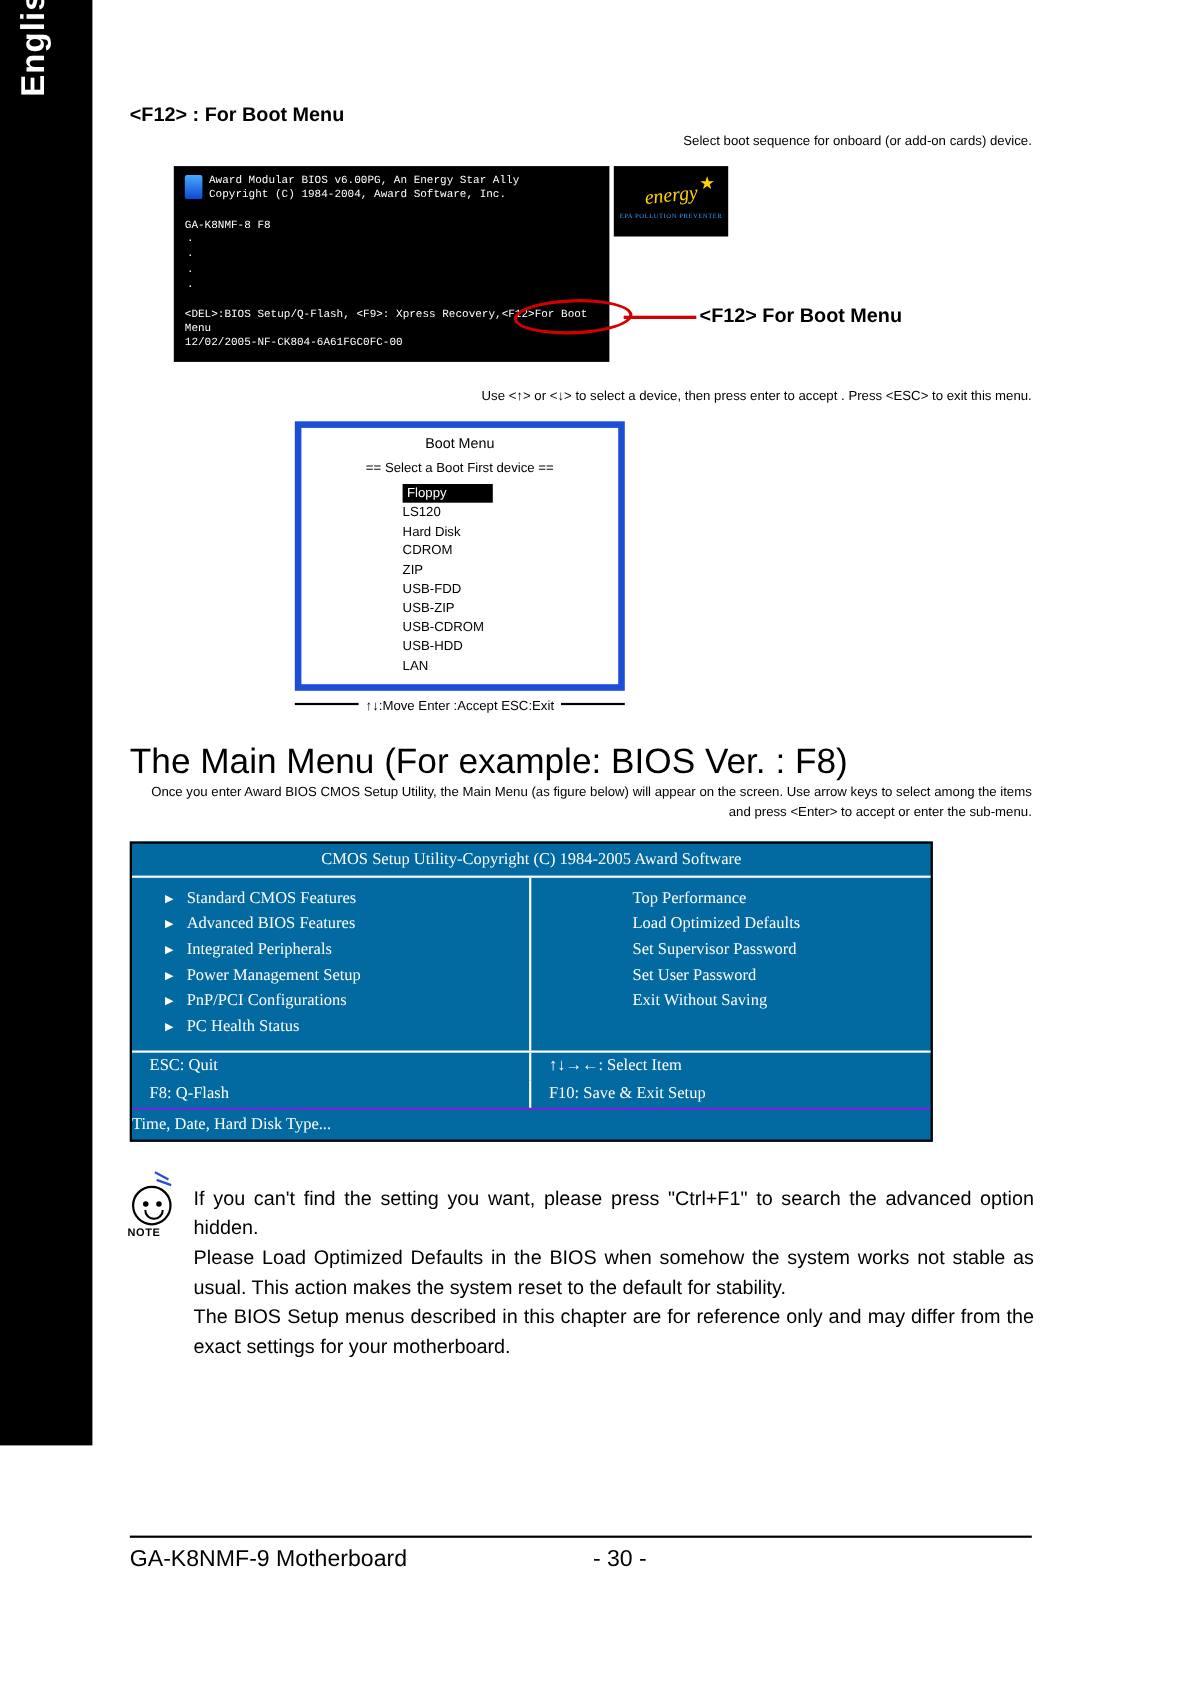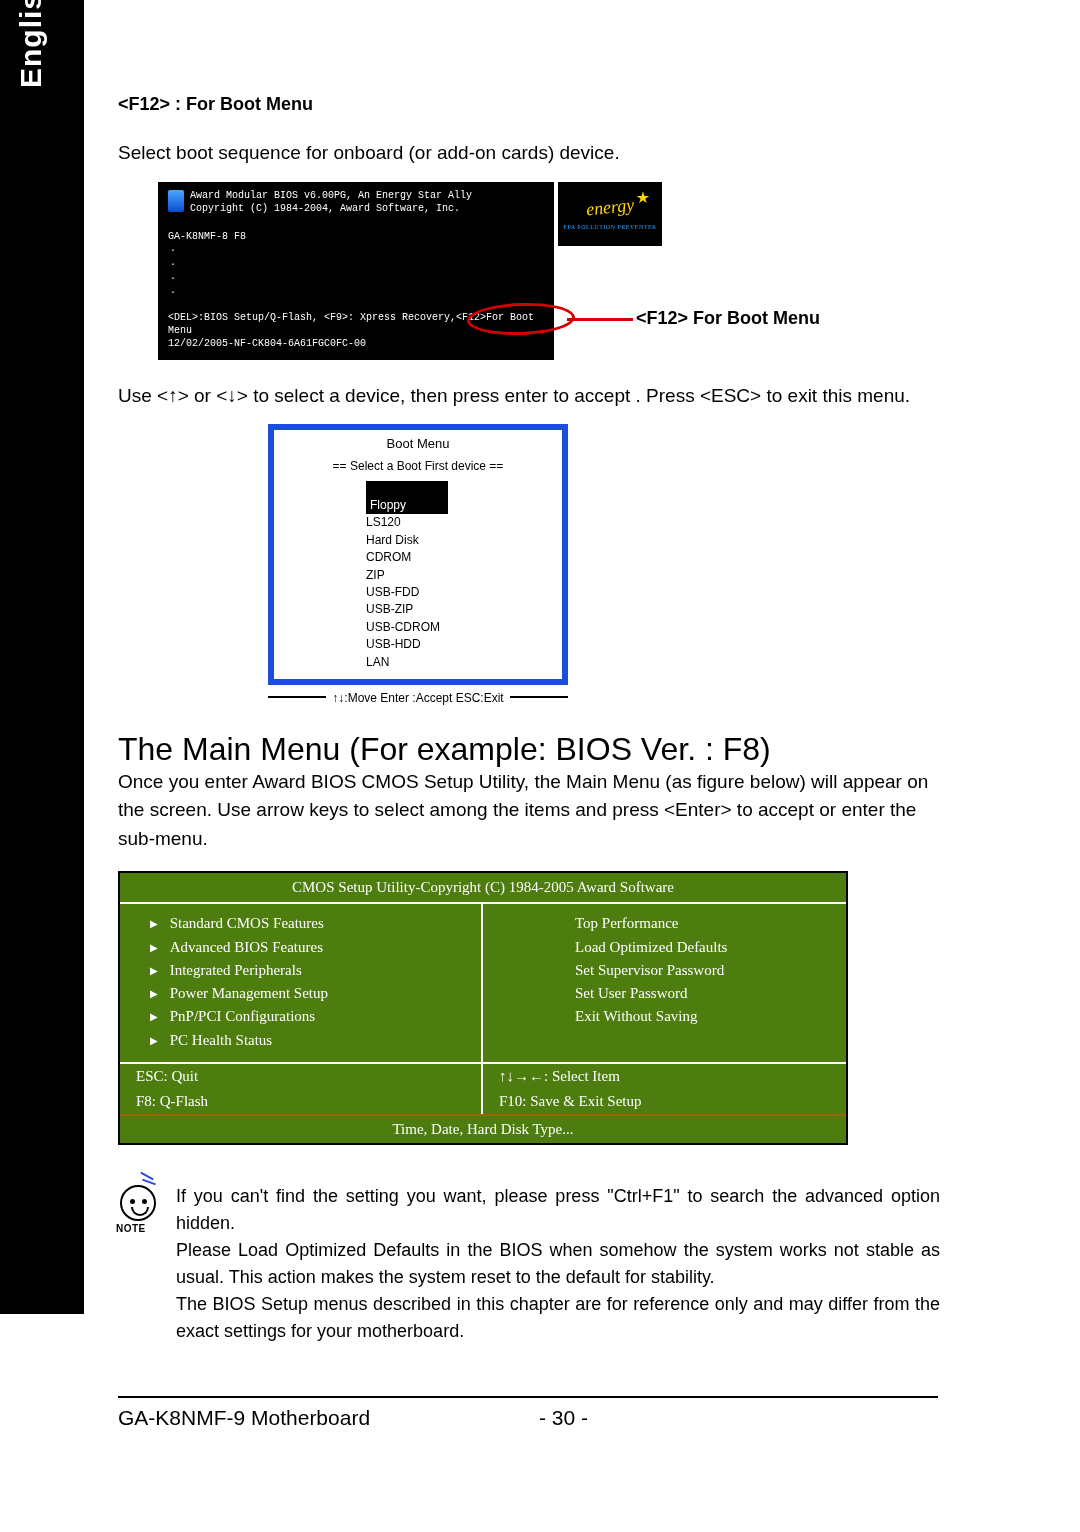--- a/index.html
+++ b/index.html
@@ -2,22 +2,22 @@
 <html><head>
 <meta charset="utf-8">
 <style>
   * { margin: 0; padding: 0; box-sizing: border-box; }
   html, body { width: 1080px; height: 1532px; background: #fff; font-family: Arial, Helvetica, sans-serif; color: #000; }
   .page { position: relative; width: 1080px; height: 1532px; }
   .left-bar { position: absolute; left: 0; top: 0; width: 84px; height: 1314px; background: #000; }
   .language-tab { position: absolute; left: 14px; top: 88px; color: #fff; font-size: 30px; font-weight: bold; transform: rotate(-90deg); transform-origin: left top; white-space: nowrap; letter-spacing: 1px; }
   .content { position: absolute; left: 118px; top: 94px; width: 820px; }
 
-  .heading-small { font-size: 18px; font-weight: bold; margin-bottom: 24px; }
-  .body-text { font-size: 19px; line-height: 1.5; }
+  .heading-small { font-size: 18px; font-weight: bold; margin-bottom: 4px; }
+  .body-text { font-size: 12px; line-height: 1.5; text-align: right; }
 
   .bios-block-wrap { position: relative; margin-top: 14px; margin-left: 40px; width: 760px; height: 190px; }
   .bios-block { position: absolute; left: 0; top: 0; width: 396px; height: 178px; background: #000; color: #fff; font-family: "Courier New", monospace; font-size: 10px; padding: 8px 10px; line-height: 1.3; }
   .bios-logo { position: absolute; left: 10px; top: 8px; width: 16px; height: 22px; background: linear-gradient(#4aa8ff,#0a4bd0); border-radius: 2px; }
   .bios-header { position: absolute; left: 32px; top: 7px; }
   .bios-mid { position: absolute; left: 10px; top: 48px; }
   .bios-dots { position: absolute; left: 12px; top: 60px; line-height: 14px; }
   .bios-foot { position: absolute; left: 10px; bottom: 10px; right: 10px; }
   .bios-f12 { color: #fff; }
   .energy-logo { position: absolute; left: 400px; top: 0; width: 104px; height: 64px; background: #000; display: flex; flex-direction: column; align-items: center; justify-content: center; font-family: cursive; }
@@ -28,39 +28,39 @@
   .red-line { position: absolute; left: 409px; top: 136px; width: 66px; height: 0; border-top: 3px solid #d20000; }
   .callout-text { position: absolute; left: 478px; top: 126px; font-size: 18px; font-weight: bold; white-space: nowrap; }
 
   .instr-after-bios { margin-top: 10px; }
 
   .boot-menu-wrap { margin: 14px 0 0 150px; width: 300px; }
   .boot-menu { border: 6px solid #1d4ed8; }
   .boot-title { text-align: center; font-size: 13px; padding: 6px 0; }
   .boot-subtitle { text-align: center; font-size: 12px; padding: 2px 0 8px 0; }
   .boot-list { padding: 0 0 8px 92px; font-size: 12px; line-height: 1.45; }
-  .boot-list .sel { display: inline-block; background: #000; color: #fff; padding: 16px 42px 0 4px; }
+  .boot-list .sel { display: inline-block; background: #000; color: #fff; padding: 0 42px 0 4px; }
   .boot-footer { text-align: center; font-size: 12px; padding-top: 6px; padding-bottom: 2px; position: relative; }
   .boot-footer::before, .boot-footer::after { content: ""; position: absolute; top: 50%; width: 58px; border-top: 2px solid #000; }
   .boot-footer::before { left: 0; }
   .boot-footer::after { right: 0; }
 
   .h2 { font-size: 32px; font-weight: normal; margin-top: 24px; }
 
-  .cmos-wrap { margin-top: 18px; width: 730px; border: 2px solid #000; background: #4d7c0f; color: #fff; font-family: Garamond, "Times New Roman", serif; font-size: 15px; }
+  .cmos-wrap { margin-top: 18px; width: 730px; border: 2px solid #000; background: #0369a1; color: #fff; font-family: Garamond, "Times New Roman", serif; font-size: 15px; }
   .cmos-title { text-align: center; padding: 6px 0; border-bottom: 2px solid #fff; }
   .cmos-cols { display: flex; }
   .cmos-col { width: 50%; padding: 8px 16px 10px 30px; }
   .cmos-col.left { border-right: 2px solid #fff; }
   .cmos-row { display: flex; align-items: center; gap: 12px; line-height: 1.55; }
   .tri { font-size: 10px; }
   .cmos-navrow { display: flex; border-top: 2px solid #fff; }
   .cmos-navcell { width: 50%; padding: 4px 16px; border-right: 2px solid #fff; }
   .cmos-navcell:last-child { border-right: none; }
-  .cmos-help { border-top: 2px solid #a16207; text-align: center; padding: 5px 0; }
+  .cmos-help { border-top: 2px solid #6d28d9; padding: 5px 0; }
 
   .note-block { display: flex; margin-top: 38px; width: 822px; }
   .note-icon { width: 58px; flex: none; position: relative; }
   .note-face { width: 36px; height: 36px; border: 2px solid #000; border-radius: 50%; position: absolute; left: 2px; top: 2px; }
   .note-face::before { content: ""; position: absolute; left: 8px; top: 12px; width: 5px; height: 5px; background: #000; border-radius: 50%; box-shadow: 12px 0 0 #000; }
   .note-face::after { content: ""; position: absolute; left: 9px; top: 20px; width: 14px; height: 7px; border: 2px solid #000; border-top: none; border-radius: 0 0 12px 12px; }
   .note-line1 { position: absolute; left: 22px; top: -8px; width: 14px; height: 0; border-top: 2px solid #2a4bd0; transform: rotate(28deg); }
   .note-line2 { position: absolute; left: 24px; top: -2px; width: 14px; height: 0; border-top: 2px solid #2a4bd0; transform: rotate(20deg); }
   .note-label { position: absolute; left: -2px; top: 40px; font-size: 10px; font-weight: bold; letter-spacing: 0.5px; }
   .note-label::before { content: ""; position: absolute; left: -4px; top: 6px; border-top: 5px solid transparent; border-bottom: 5px solid transparent; border-right: 6px solid #000; display:none;}

